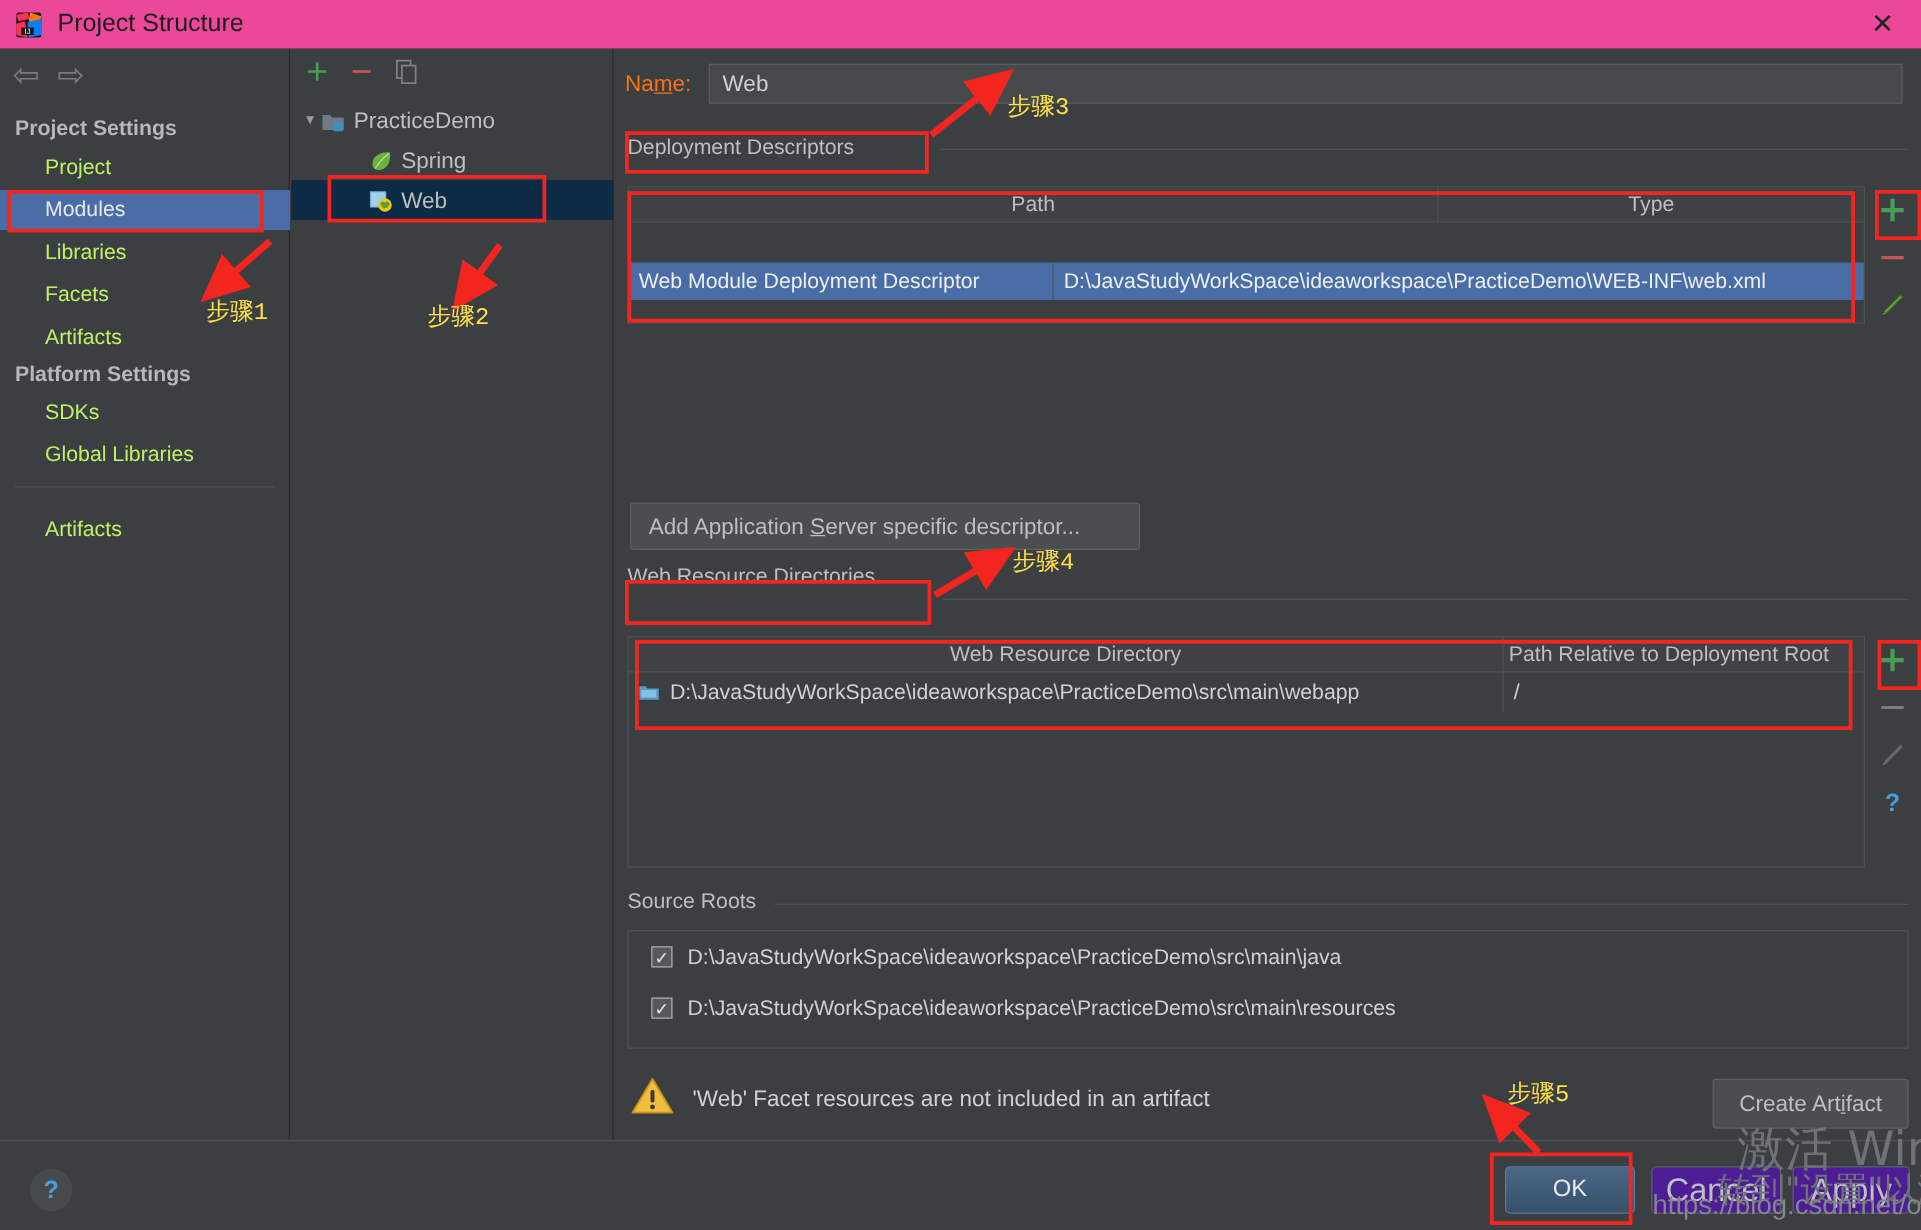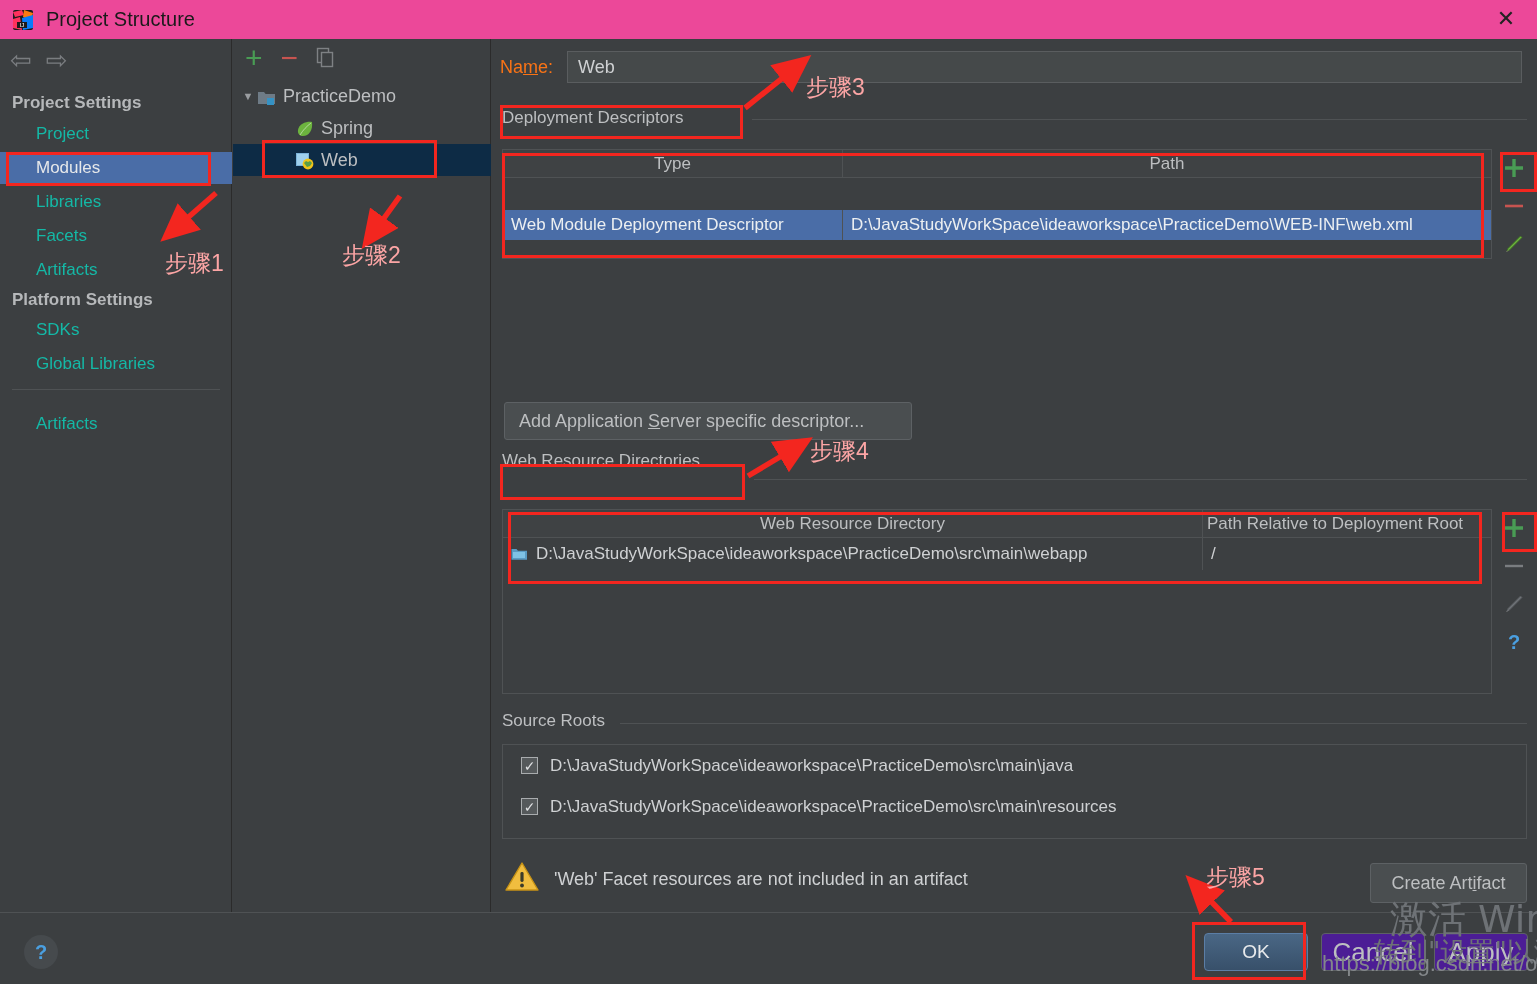--- a/index.html
+++ b/index.html
@@ -40,21 +40,21 @@
   }
   .nav-arrows { position: absolute; left: 10px; top: 8px; display: flex; gap: 14px; }
   .nav-arrows span { color: #7a7d80; font-size: 26px; line-height: 1; cursor: pointer; }
 
   .side-group-title {
     position: absolute; left: 12px; font-size: 17px; font-weight: bold; color: #b6b8ba;
   }
   .side-item {
     position: absolute; left: 0; width: 232px; height: 32px;
     display: flex; align-items: center; padding-left: 36px;
-    font-size: 17px; color: #14b8a6; cursor: pointer;
+    font-size: 17px; color: #bef264; cursor: pointer;
   }
   .side-item.selected { background: #4a6da7; color: #e6e8ea; }
   .side-sep {
     position: absolute; left: 12px; width: 208px; height: 1px; background: #4f5254;
   }
   .help-circle {
     position: absolute; left: 24px; top: 935px; width: 34px; height: 34px;
     border-radius: 50%; background: #464a4d; color: #4a9fe0;
     display: flex; align-items: center; justify-content: center;
     font-size: 20px; font-weight: bold; cursor: pointer;
@@ -155,22 +155,22 @@
   .btn-plain {
     position: absolute; background: #4c1d95; border: 1px solid #5d6164;
     color: #bdbfc1; font-size: 26px; border-radius: 4px; height: 38px; cursor: pointer;
   }
 
   
   .ann-box {
     position: absolute; border: 3px solid #f3261f; pointer-events: none; z-index: 20;
   }
   .ann-label {
-    position: absolute; color: #fca5a5; font-size: 23px; z-index: 21;
-    font-family: Liberation Sans, sans-serif; white-space: nowrap;
+    position: absolute; color: #fde047; font-size: 19px; z-index: 21;
+    font-family: Liberation Mono, monospace; white-space: nowrap;
   }
   .ann-svg { position: absolute; left: 0; top: 0; width: 1537px; height: 984px; pointer-events: none; z-index: 20; }
 
   
   .wm-win {
     position: absolute; color: #6e7276; pointer-events: none; z-index: 15;
     font-family: "DejaVu Sans", sans-serif; white-space: nowrap;
   }
   .wm-csdn {
     position: absolute; color: #83878a; font-size: 22px; pointer-events: none; z-index: 16;
@@ -288,22 +288,22 @@
       <div class="name-row">
         <span class="name-label">Na<u>m</u>e:</span>
         <input class="name-input" type="text" value="Web" style="">
       </div>
 
       <div class="section-title" style="left:10px; top:69px">Deployment Descriptors</div>
       <div class="section-line" style="left:260px; top:80px; width:775px"></div>
 
       <div class="tbl" style="left:10px; top:110px; width:990px; height:110px">
         <div class="tbl-head">
+          <div class="th" style="width:648px">Path</div>
           <div class="th" style="width:340px">Type</div>
-          <div class="th" style="width:648px">Path</div>
         </div>
         <div class="tr selected">
           <div class="td" style="width:340px">Web Module Deployment Descriptor</div>
           <div class="td" style="width:648px">D:\JavaStudyWorkSpace\ideaworkspace\PracticeDemo\WEB-INF\web.xml</div>
         </div>
       </div>
 
       <div class="vtools" style="left:1004px; top:110px">
         <span class="vtool">
           <svg width="24" height="24" viewBox="0 0 24 24">
@@ -432,19 +432,19 @@
 
     <path d="M400,196 L374,232" stroke="#f3261f" stroke-width="5.5" marker-end="url(#ah)" fill="none"></path>
 
     <path d="M745,108 L795,68" stroke="#f3261f" stroke-width="5.5" marker-end="url(#ah)" fill="none"></path>
 
     <path d="M748,476 L795,448" stroke="#f3261f" stroke-width="5.5" marker-end="url(#ah)" fill="none"></path>
 
     <path d="M1231,922 L1200,890" stroke="#f3261f" stroke-width="5.5" marker-end="url(#ah)" fill="none"></path>
   </svg>
 
-  <div class="ann-label" style="left:165px; top:248px">步骤1</div>
+  <div class="ann-label" style="left:165px; top:236px">步骤1</div>
   <div class="ann-label" style="left:342px; top:240px">步骤2</div>
   <div class="ann-label" style="left:806px; top:72px">步骤3</div>
   <div class="ann-label" style="left:810px; top:436px">步骤4</div>
   <div class="ann-label" style="left:1206px; top:862px">步骤5</div>
 
 </div>
 
 </body></html>

